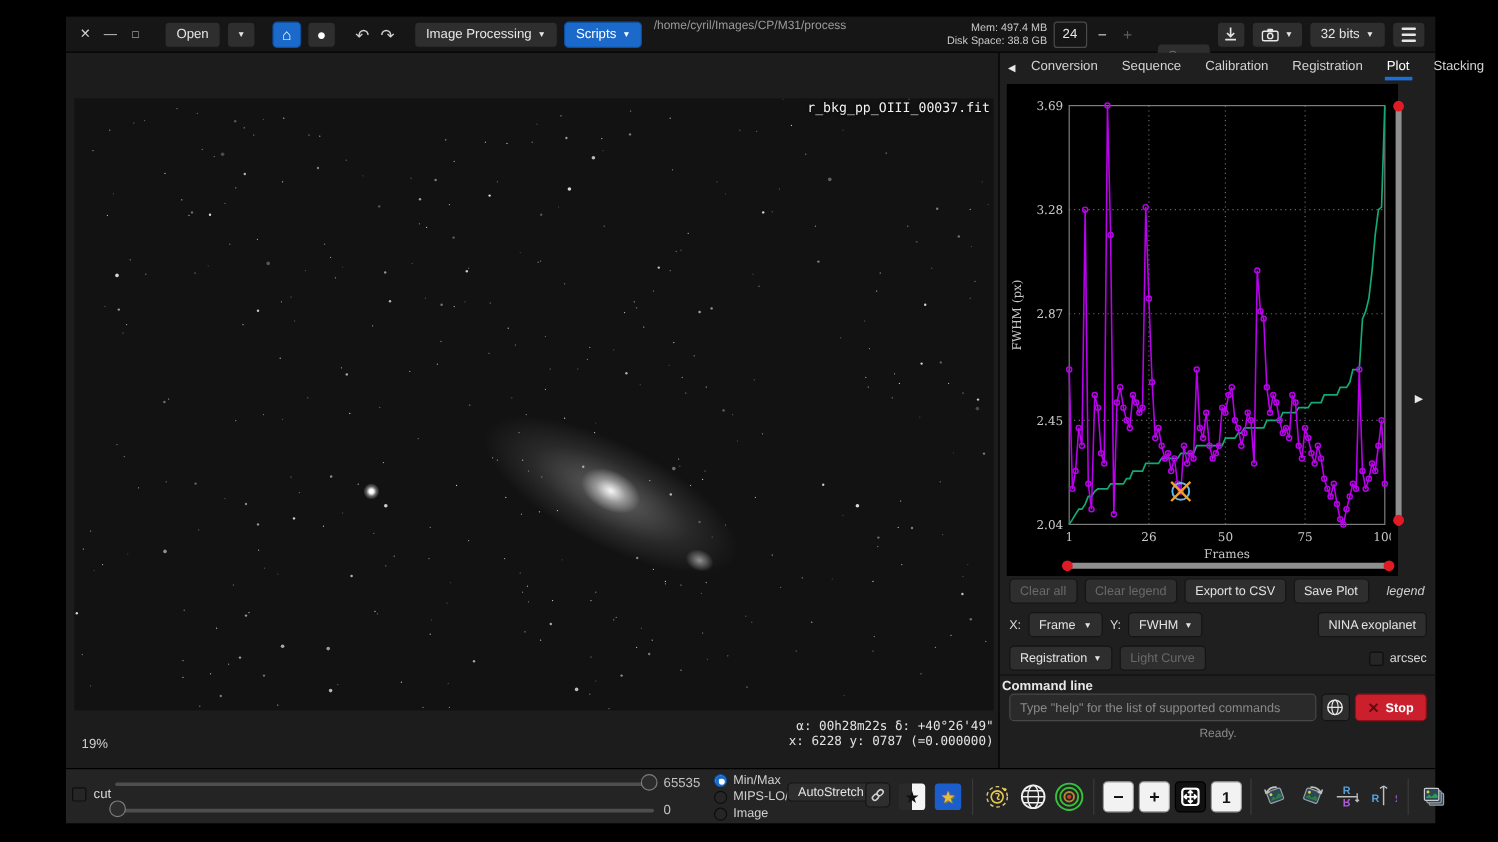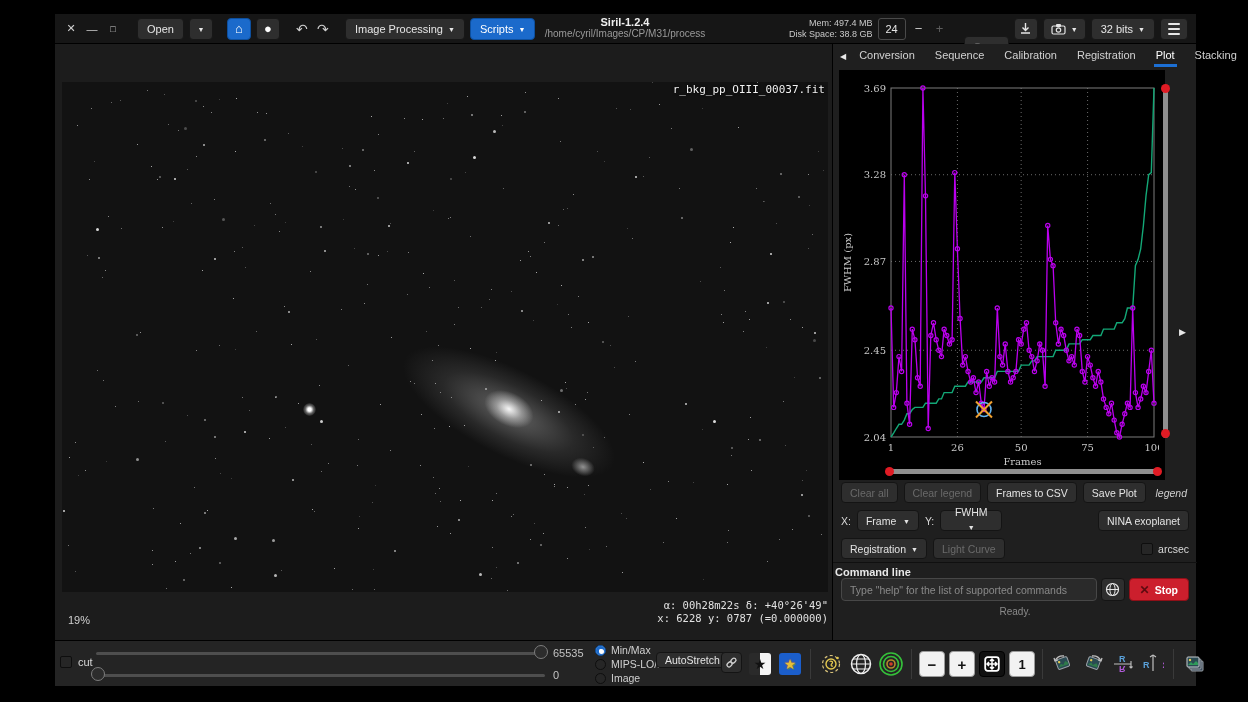--- a/index.html
+++ b/index.html
@@ -149,21 +149,20 @@
     <div class="hbtn">
           <span>Image Processing</span>
           <span class="caret">▼</span>
         </div>
     <div class="hbtn blue">
           <span>Scripts</span>
           <span class="caret">▼</span>
         </div>
 
     <div id="title-block">
-      <div id="title-main">Siril-1.2.4</div>
       <div id="title-path">/home/cyril/Images/CP/M31/process</div>
     </div>
 
     <div id="mem-block">
       <div>Mem: 497.4 MB</div>
       <div>Disk Space: 38.8 GB</div>
     </div>
     <div class="counter-box">24</div>
     <span class="plusminus">−</span>
     <span class="plusminus dim">+</span>
@@ -725,36 +724,36 @@
     </div>
 
     <div class="prow" style="top:438px;">
       <div class="pbtn disabled">
             <span>Clear all</span>
           </div>
       <div class="pbtn disabled">
             <span>Clear legend</span>
           </div>
       <div class="pbtn">
-            <span>Frames to CSV</span>
+            <span>Export to CSV</span>
           </div>
       <div class="pbtn">
             <span>Save Plot</span>
           </div>
       <span class="legend-lbl">legend</span>
     </div>
 
     <div class="prow" style="top:466px;">
       <span class="axis-lbl">X:</span>
       <div class="pbtn" style="width:62px; justify-content:space-between;">
             <span>Frame</span>
             <span class="caret">▼</span>
           </div>
       <span class="axis-lbl">Y:</span>
-      <div class="pbtn" style="width:62px; justify-content:flex-end;flex-direction:column;">
+      <div class="pbtn" style="width:62px; justify-content:flex-start;">
             <span>FWHM</span>
             <span class="caret">▼</span>
           </div>
       <div class="pbtn" style="margin-left:auto;">
             <span>NINA exoplanet</span>
           </div>
     </div>
 
     <div class="prow" style="top:494px;">
       <div class="pbtn">

